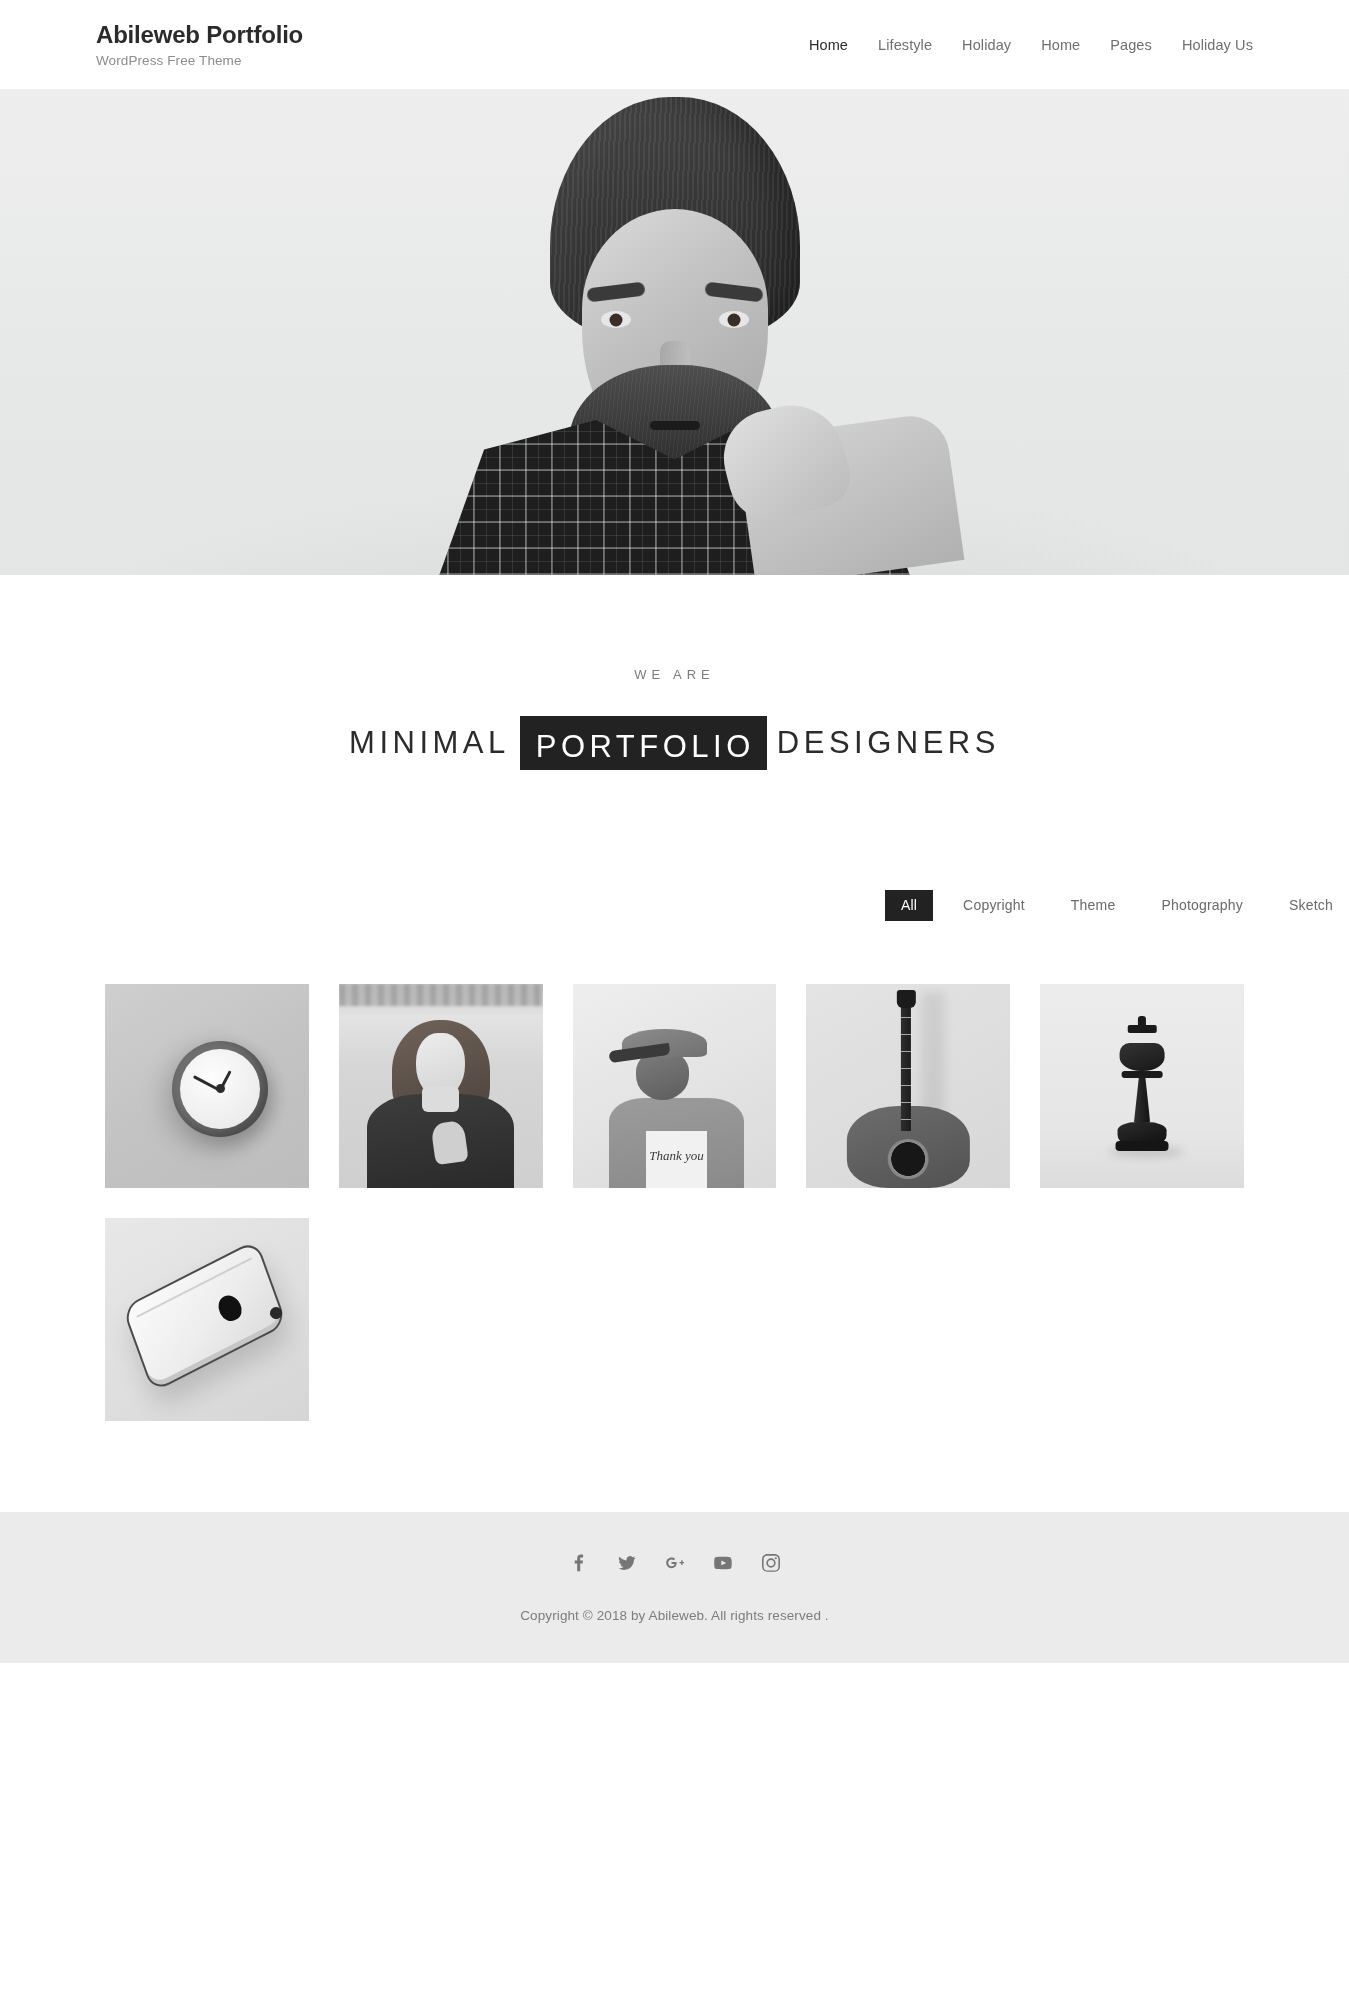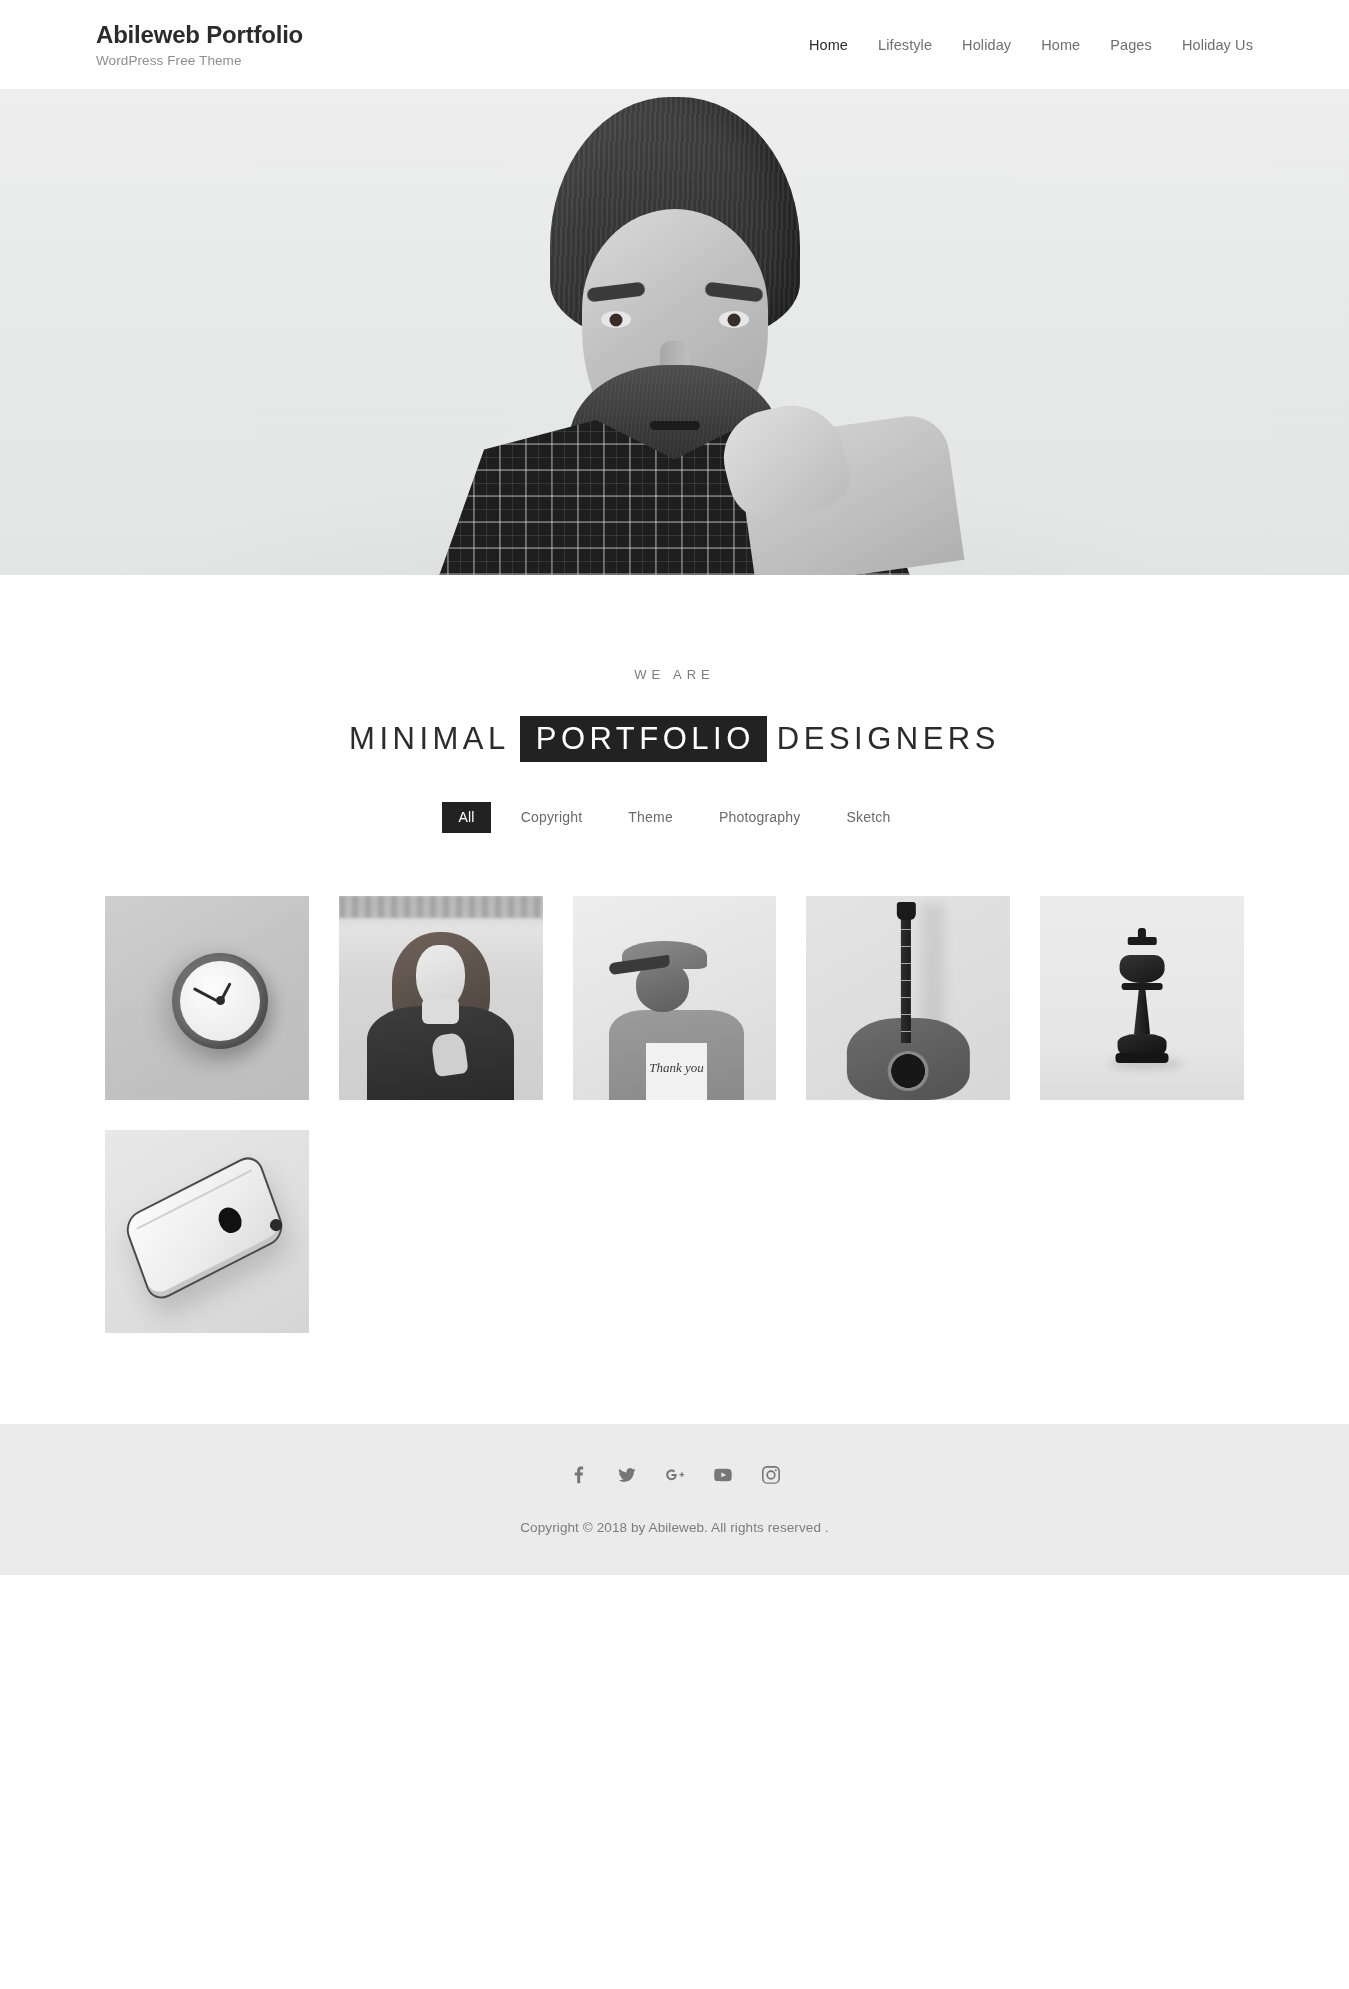--- a/index.html
+++ b/index.html
@@ -154,34 +154,34 @@
     text-transform: uppercase;
     display: flex;
     justify-content: center;
     align-items: center;
     gap: 0;
     white-space: nowrap;
   }
   .intro-heading .hl {
     background: #222222;
     color: #ffffff;
-    padding: 7px 12px 8px 16px;
+    padding: 15px 12px 8px 16px;
     margin: 0 4px;
     display: inline-block;
     line-height: 1;
   }
   .intro-heading .plain { padding: 0 6px; }
 
   
   .filters {
     display: flex;
-    justify-content: center;
+    justify-content: flex-end;
     align-items: center;
     gap: 14px;
-    margin-top: 40px;
+    margin-top: 120px;
   }
   .filter-btn {
     font-size: 14px;
     color: #6a6a6a;
     background: transparent;
     border: none;
     padding: 7px 16px;
     cursor: pointer;
     letter-spacing: .2px;
     font-family: inherit;

